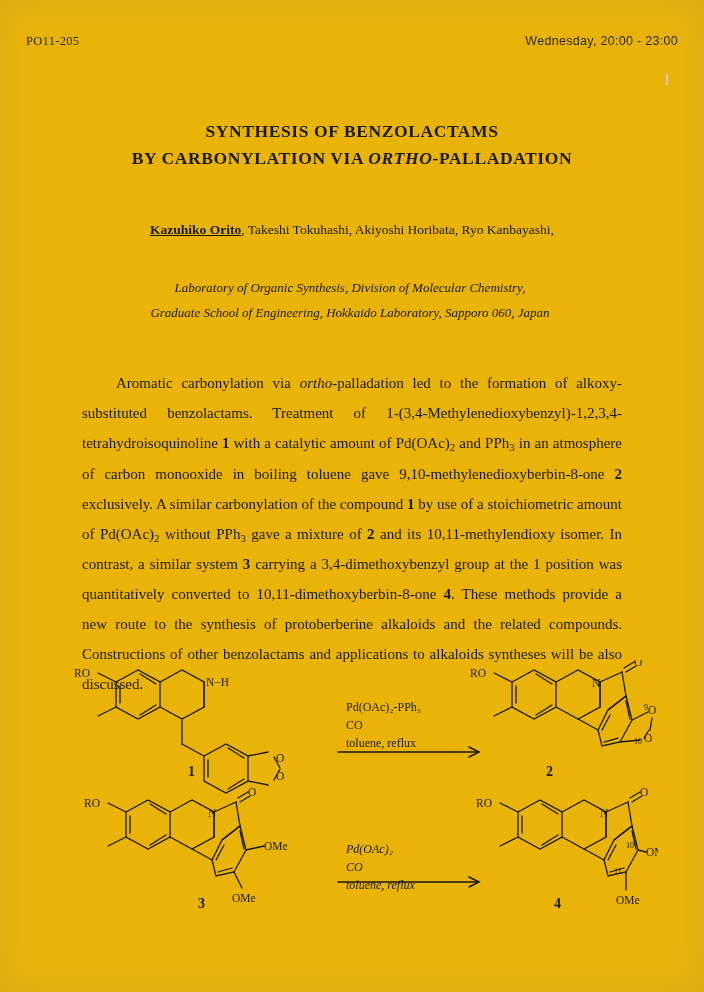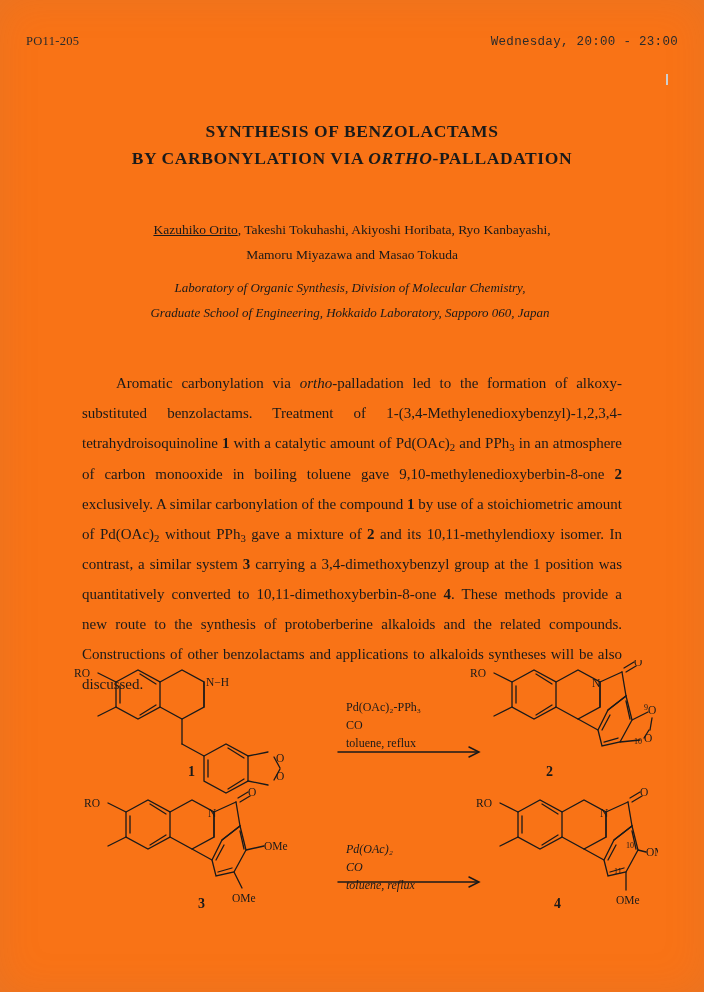--- a/index.html
+++ b/index.html
@@ -4,21 +4,21 @@
 <style>
   html, body {
     margin: 0;
     padding: 0;
     background: #b9b9b9;
   }
   .page {
     position: relative;
     width: 704px;
     height: 992px;
-    background: #f97316;
+    background: #eab308;
     overflow: hidden;
     font-family: "Liberation Serif", serif;
     color: #1a1a1a;
   }
   .page::after {
     content: "";
     position: absolute;
     inset: 0;
     pointer-events: none;
     box-shadow: inset 0 0 42px rgba(120,120,120,0.13);
@@ -31,21 +31,21 @@
     left: 26px;
     right: 26px;
     display: flex;
     justify-content: space-between;
     align-items: baseline;
     font-size: 12.5px;
     letter-spacing: 0.3px;
     color: #2b2b2b;
   }
   .hdr .code { font-family: "Liberation Serif", serif; }
-  .hdr .when { font-family: Liberation Mono, monospace; margin-left: 19px; }
+  .hdr .when { font-family: Liberation Sans, sans-serif; margin-left: 19px; }
 
   .corner-mark {
     position: absolute;
     top: 74px;
     right: 36px;
     width: 2px;
     height: 11px;
     background: #cfcfcf;
   }
 
@@ -66,21 +66,21 @@
   
   .authors {
     position: absolute;
     top: 218px;
     left: 60px;
     right: 60px;
     text-align: center;
     font-size: 13.5px;
     line-height: 1.85;
   }
-  .authors .underline { text-decoration: underline; }
+  .authors .underline { text-decoration: underline; font-weight: bold; }
 
   
   .affil {
     position: absolute;
     top: 275px;
     left: 60px;
     right: 64px;
     text-align: center;
     font-style: italic;
     font-size: 13px;
@@ -141,21 +141,20 @@
   </div>
   <div class="corner-mark"></div>
 
   <div class="title">
     <div>SYNTHESIS  OF  BENZOLACTAMS</div>
     <div><span>BY  CARBONYLATION  VIA  </span><span class="ital">ORTHO</span><span>-PALLADATION</span></div>
   </div>
 
   <div class="authors">
     <div><span class="underline">Kazuhiko Orito</span><span>, Takeshi Tokuhashi, Akiyoshi Horibata, Ryo Kanbayashi,</span></div>
-    <div>Mamoru Miyazawa and Masao Tokuda</div>
   </div>
 
   <div class="affil">
     <div>Laboratory of Organic Synthesis,  Division of Molecular Chemistry,</div>
     <div>Graduate School of Engineering, Hokkaido Laboratory, Sapporo 060, Japan</div>
   </div>
 
   <div class="abstract">
     <span>Aromatic carbonylation via </span><span class="ital">ortho</span><span>-palladation led to the formation of alkoxy-substituted benzolactams.     Treatment of   1-(3,4-Methylenedioxybenzyl)-1,2,3,4-tetrahydroisoquinoline </span><b>1</b><span> with a catalytic amount of Pd(OAc)</span><sub>2</sub><span> and PPh</span><sub>3</sub><span> in an atmosphere of carbon monooxide in boiling toluene gave  9,10-methylenedioxyberbin-8-one  </span><b>2</b><span>  exclusively.    A similar carbonylation of the compound  </span><b>1</b><span>  by use of a stoichiometric amount of  Pd(OAc)</span><sub>2</sub><span>  without PPh</span><sub>3</sub><span>  gave a mixture of  </span><b>2</b><span>  and its  10,11-methylendioxy isomer.    In contrast, a similar system </span><b>3</b><span> carrying a 3,4-dimethoxybenzyl group at the 1 position  was  quantitatively  converted  to  10,11-dimethoxyberbin-8-one  </span><b>4</b><span>.      These methods provide a new route to the synthesis of protoberberine alkaloids and the related compounds.     Constructions  of  other  benzolactams  and  applications  to  alkaloids syntheses will be also discussed.</span>
   </div>

